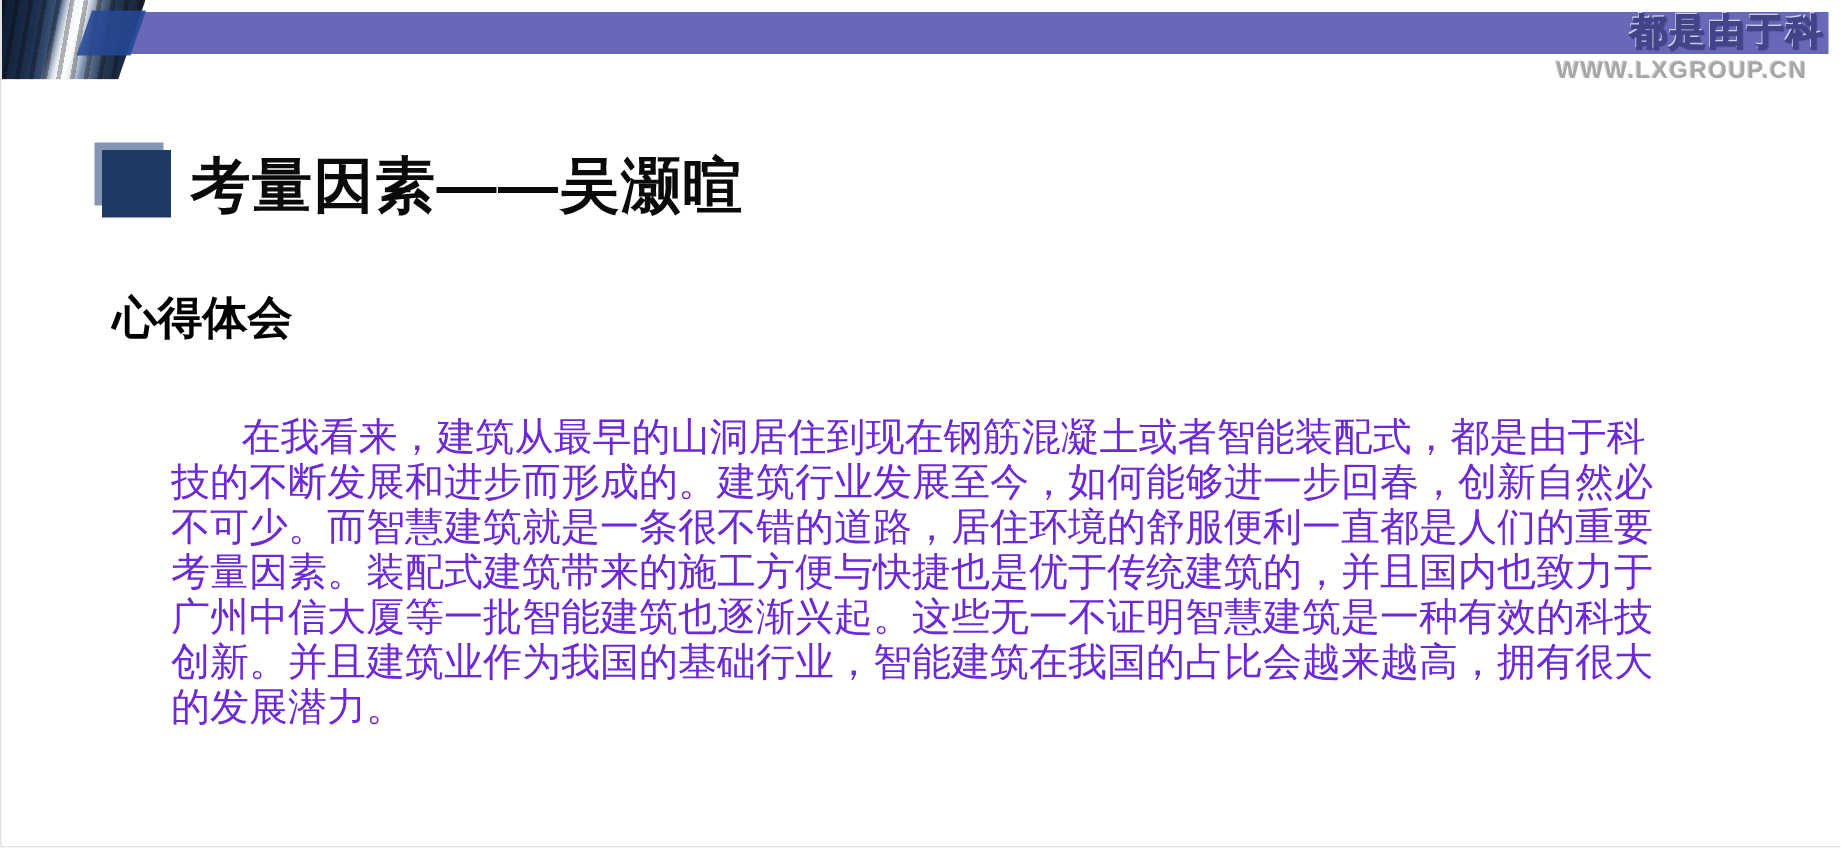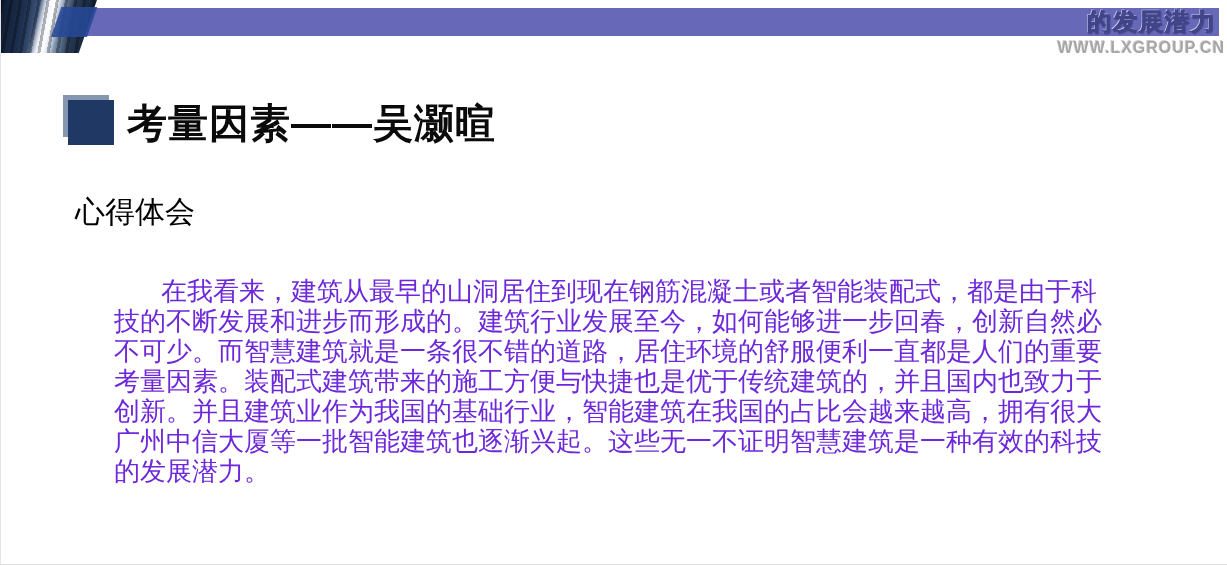--- a/index.html
+++ b/index.html
@@ -44,21 +44,21 @@
   .logo {
     position: absolute; right: 10px; top: 8px;
     height: 28px; line-height: 28px;
     font-size: 24px; font-weight: bold; letter-spacing: 2px;
     color: #9395cd;
     -webkit-text-stroke: 1px #42448a;
     text-shadow: -1px -1px 0 rgba(228,228,245,0.85), 1px 1px 1px rgba(38,38,92,0.55);
     white-space: nowrap;
   }
   .website {
-    position: absolute; right: 2px; top: 39px;
+    position: absolute; right: 22px; top: 39px;
     font-size: 16px; font-weight: bold; letter-spacing: 1px;
     color: #a6a6a6;
     text-shadow: 1px 1px 0 #ffffff, -1px -1px 0 rgba(120,120,120,0.35);
     white-space: nowrap;
   }
   
   .bullet-light {
     position: absolute; left: 62px; top: 95px;
     width: 46px; height: 42px; background: #8496b0;
   }
@@ -66,21 +66,21 @@
     position: absolute; left: 67px; top: 100px;
     width: 46px; height: 45px; background: #1f3864;
   }
   .title {
     position: absolute; left: 126px; top: 96px;
     font-size: 40px; font-weight: 800; color: #0a0a0a;
     letter-spacing: 1px; white-space: nowrap;
   }
   .subtitle {
     position: absolute; left: 74px; top: 192px;
-    font-size: 30px; font-weight: 400; color: #000000;
+    font-size: 30px; font-weight: 700; color: #000000;
     white-space: nowrap;
   }
   
   .body-text {
     position: absolute; left: 113px; top: 276px;
     width: 1060px;
     font-size: 26px; line-height: 30px;
     color: #6d28d9;
     letter-spacing: 0px;
   }
@@ -91,34 +91,34 @@
 <body>
 
 <div class="slide">
 
   <div class="top-bar"></div>
 
   <div class="corner-photo"></div>
 
   <div class="accent-parallelogram"></div>
 
-  <div class="logo">的发展潜力</div>
+  <div class="logo">都是由于科</div>
 
   <div class="website">WWW.LXGROUP.CN</div>
 
   <div class="bullet-light"></div>
   <div class="bullet-dark"></div>
 
   <h1 class="title">考量因素——吴灏暄</h1>
 
   <h2 class="subtitle">心得体会</h2>
 
   <div class="body-text">
     <div class="body-line indent">在我看来，建筑从最早的山洞居住到现在钢筋混凝土或者智能装配式，都是由于科</div>
     <div class="body-line">技的不断发展和进步而形成的。建筑行业发展至今，如何能够进一步回春，创新自然必</div>
     <div class="body-line">不可少。而智慧建筑就是一条很不错的道路，居住环境的舒服便利一直都是人们的重要</div>
     <div class="body-line">考量因素。装配式建筑带来的施工方便与快捷也是优于传统建筑的，并且国内也致力于</div>
+    <div class="body-line">广州中信大厦等一批智能建筑也逐渐兴起。这些无一不证明智慧建筑是一种有效的科技</div>
     <div class="body-line">创新。并且建筑业作为我国的基础行业，智能建筑在我国的占比会越来越高，拥有很大</div>
-    <div class="body-line">广州中信大厦等一批智能建筑也逐渐兴起。这些无一不证明智慧建筑是一种有效的科技</div>
     <div class="body-line">的发展潜力。</div>
   </div>
 
 </div>
 
 </body></html>

